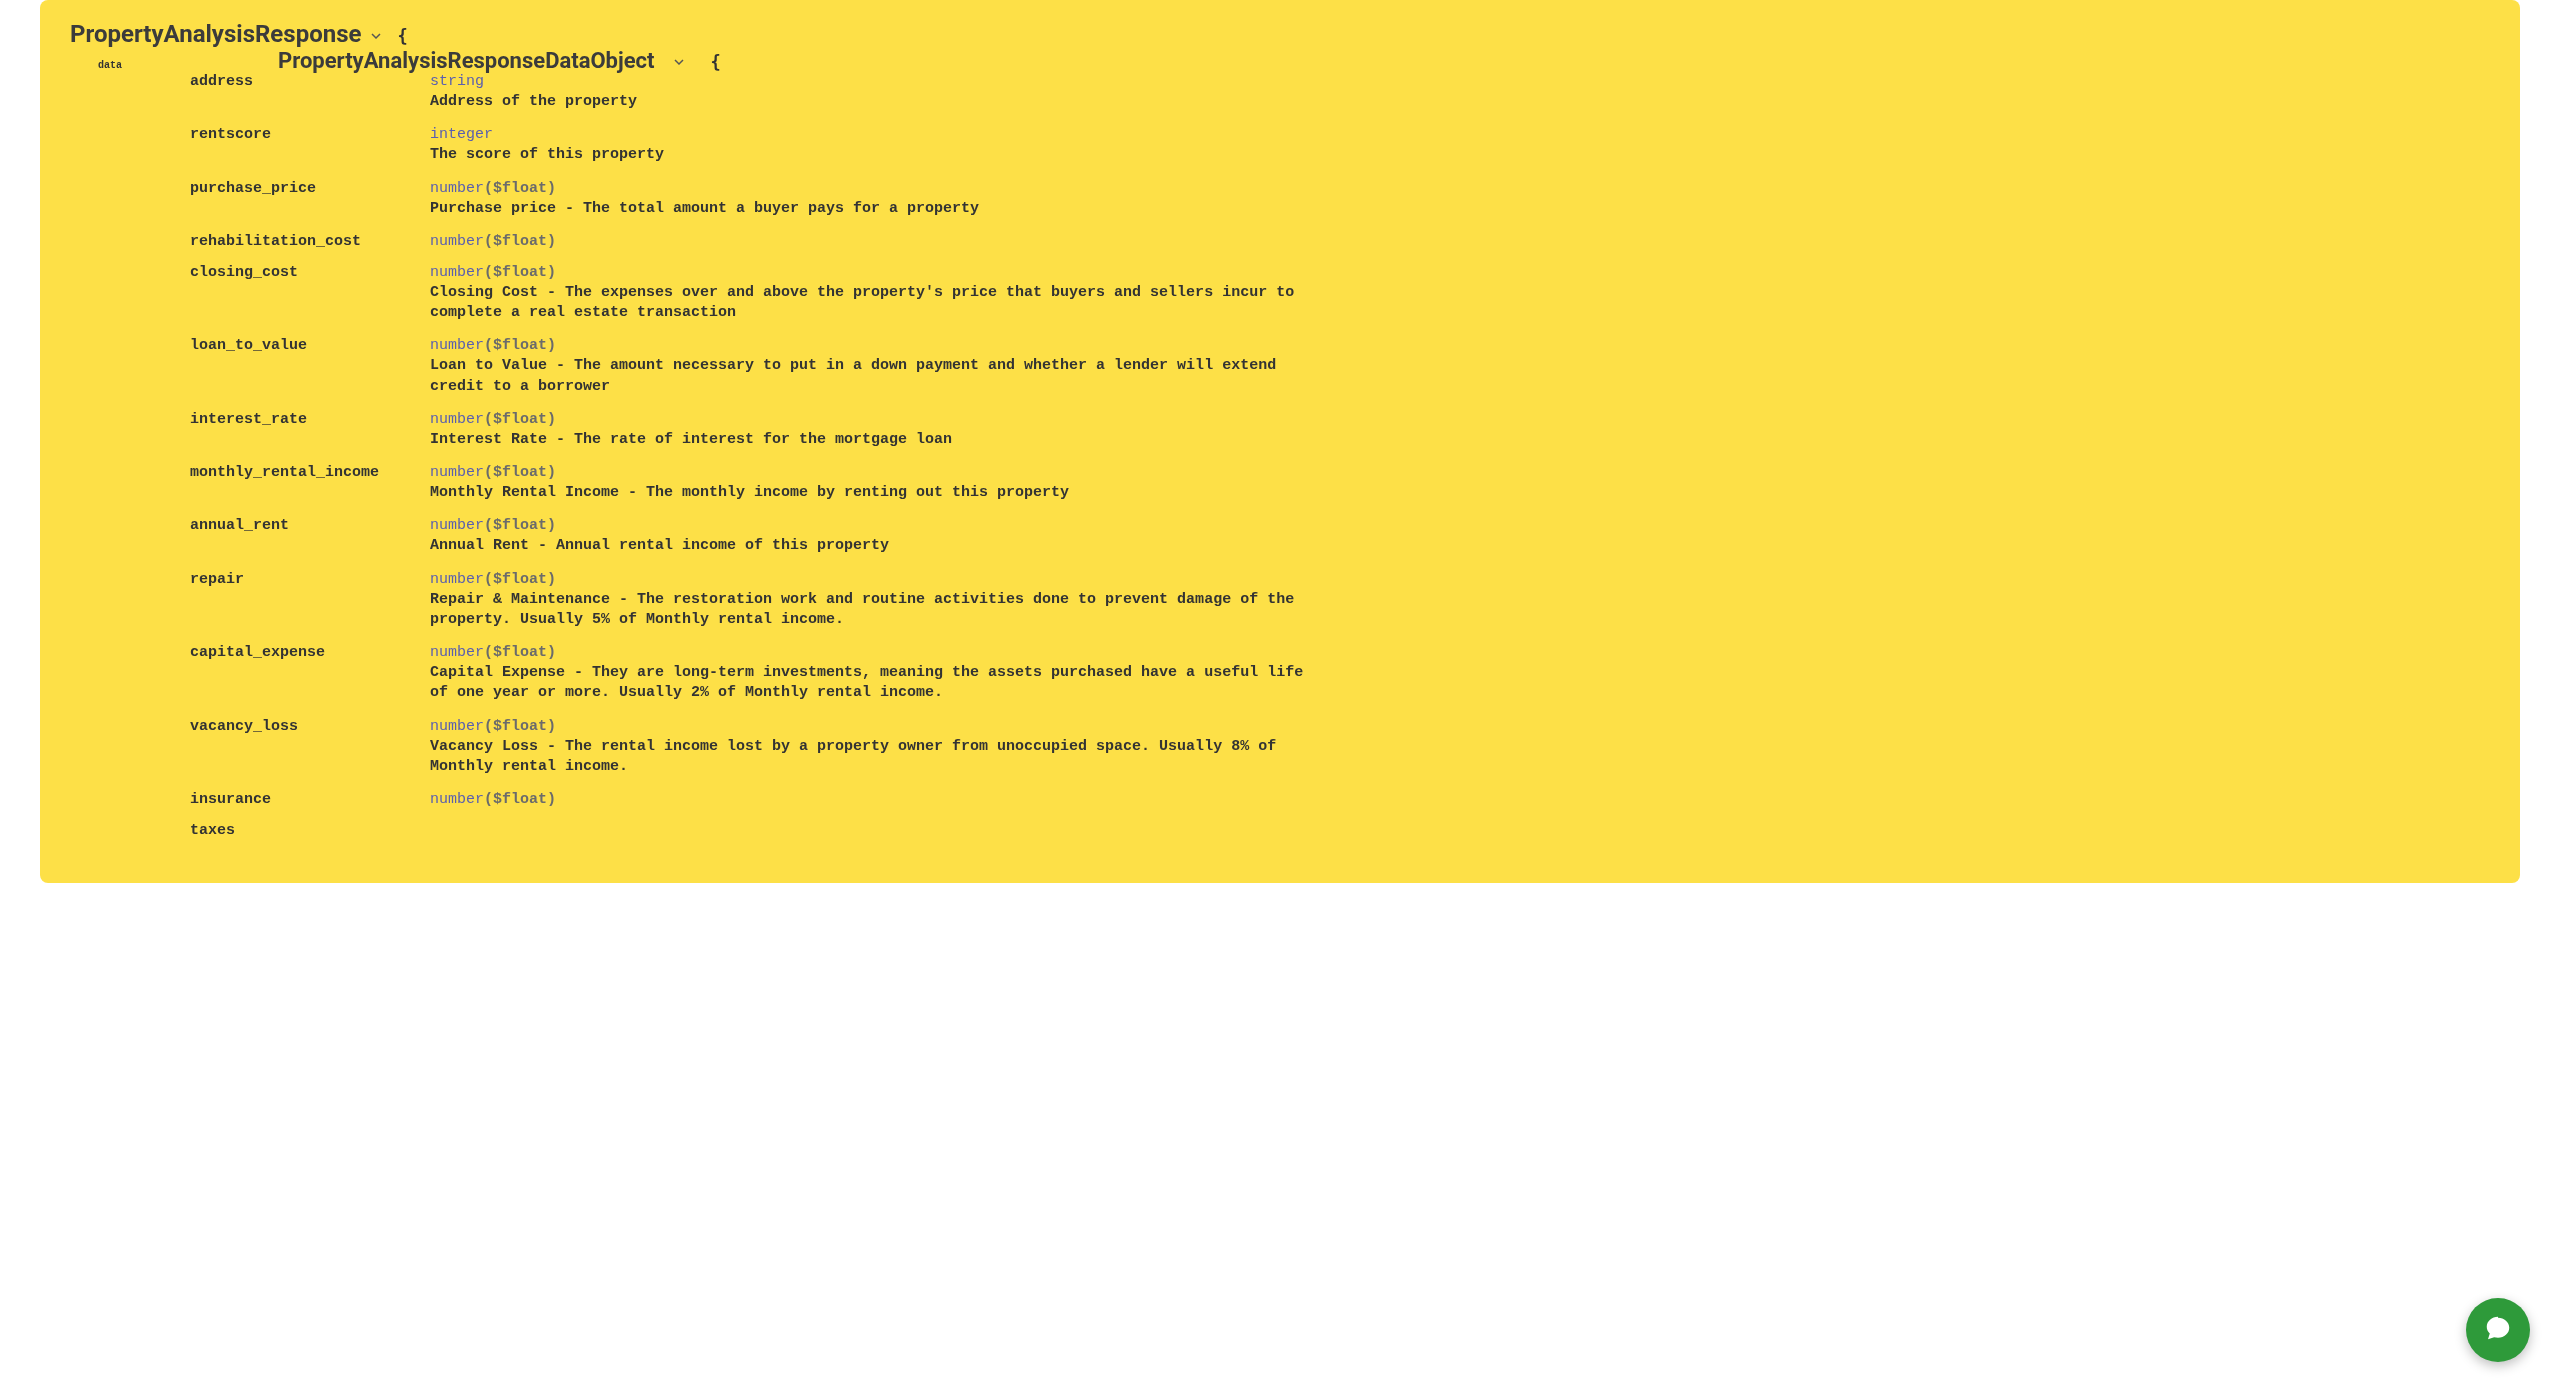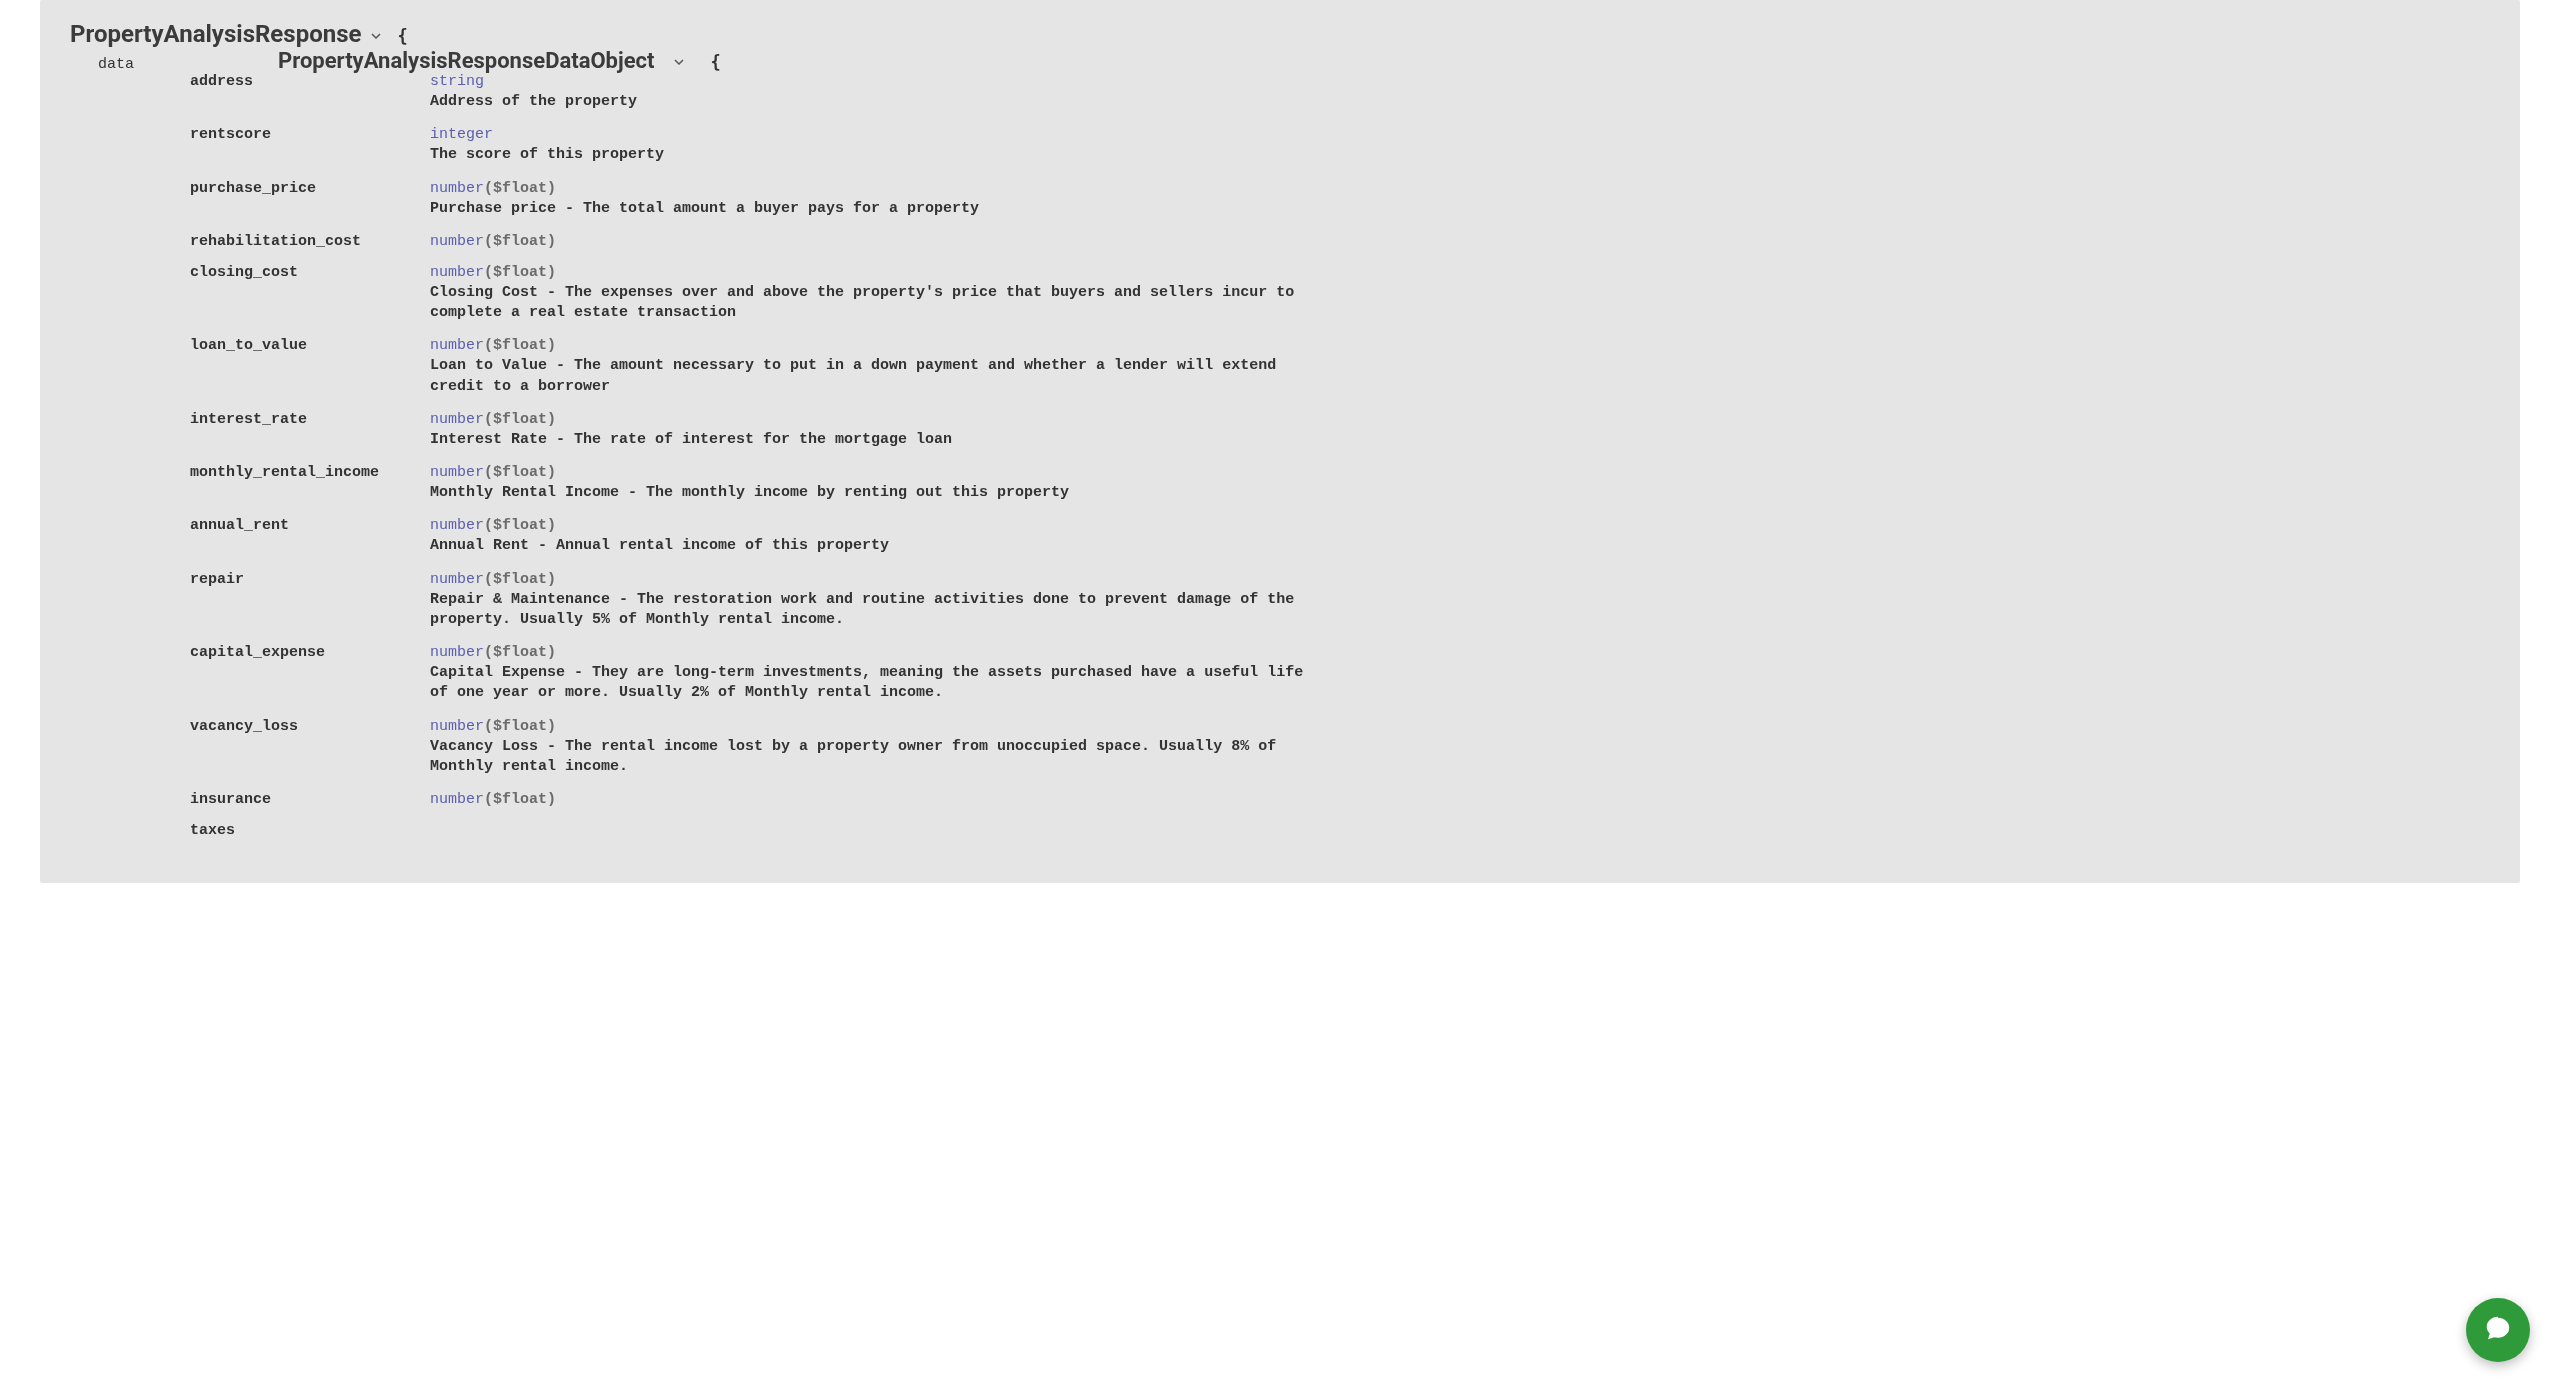--- a/index.html
+++ b/index.html
@@ -10,23 +10,23 @@
   body {
     font-family: ui-monospace, SFMono-Regular, "SF Mono", Menlo, Monaco, Consolas, "Liberation Mono", "Courier New", monospace;
     font-size: 15px;
     background: #ffffff;
     color: #333;
   }
   .page-wrap {
     padding: 0 40px;
   }
   .schema-panel {
-    background: #e5e5e5;
+    background: #fde047;
     padding: 20px 30px 30px 30px;
-    border-radius: 2px;
+    border-radius: 8px;
   }
   .model-title-row {
     display: flex;
     align-items: baseline;
     gap: 6px;
     margin-left: 0;
   }
   .model-title {
     font-family: -apple-system, BlinkMacSystemFont, "Segoe UI", Roboto, "Helvetica Neue", Arial, sans-serif;
     font-weight: 700;
@@ -64,23 +64,23 @@
     margin-left: 6px;
   }
   .level1 {
     margin-left: 28px;
   }
   .data-row {
     display: flex;
     align-items: baseline;
   }
   .data-key {
-    font-weight: 400;
-    color: #333;
-    font-size: 15px;
+    font-weight: 700;
+    color: #333;
+    font-size: 10px;
     min-width: 180px;
   }
   .nested-header {
     display: flex;
     align-items: baseline;
     gap: 16px;
   }
   .props {
     margin-left: 92px;
   }

